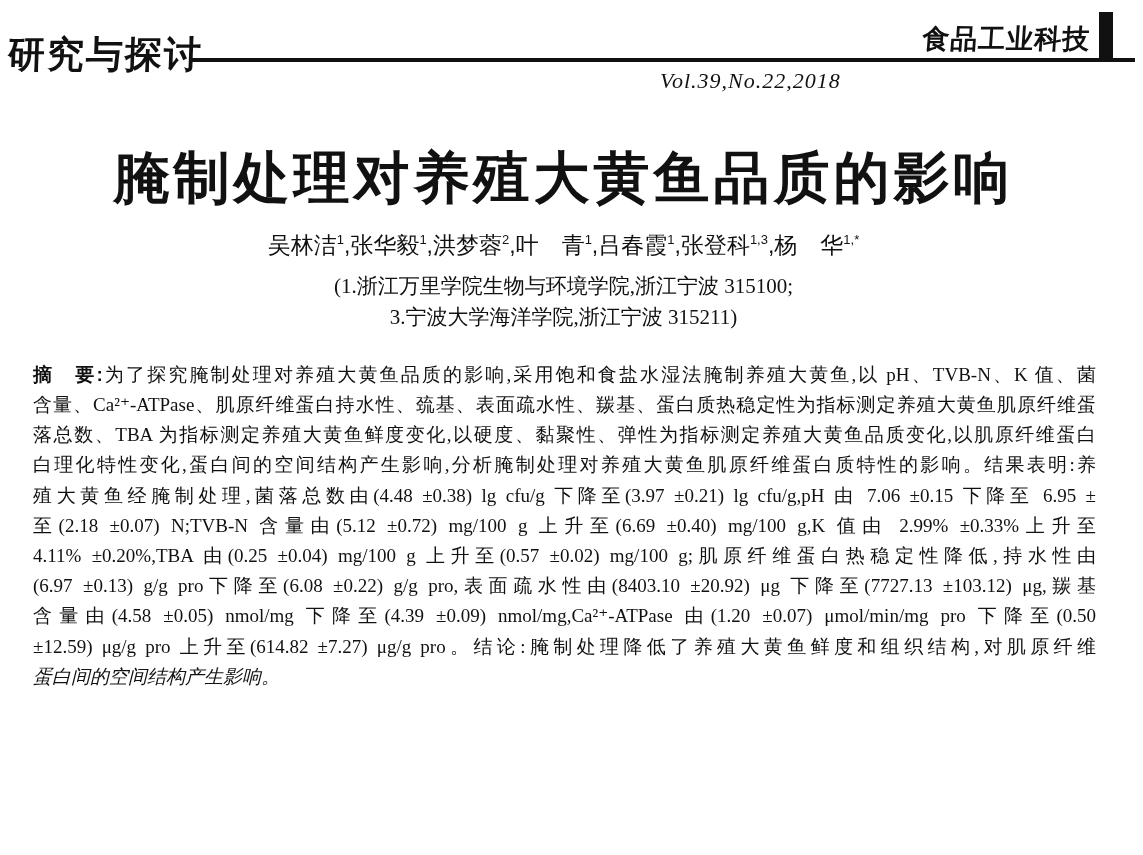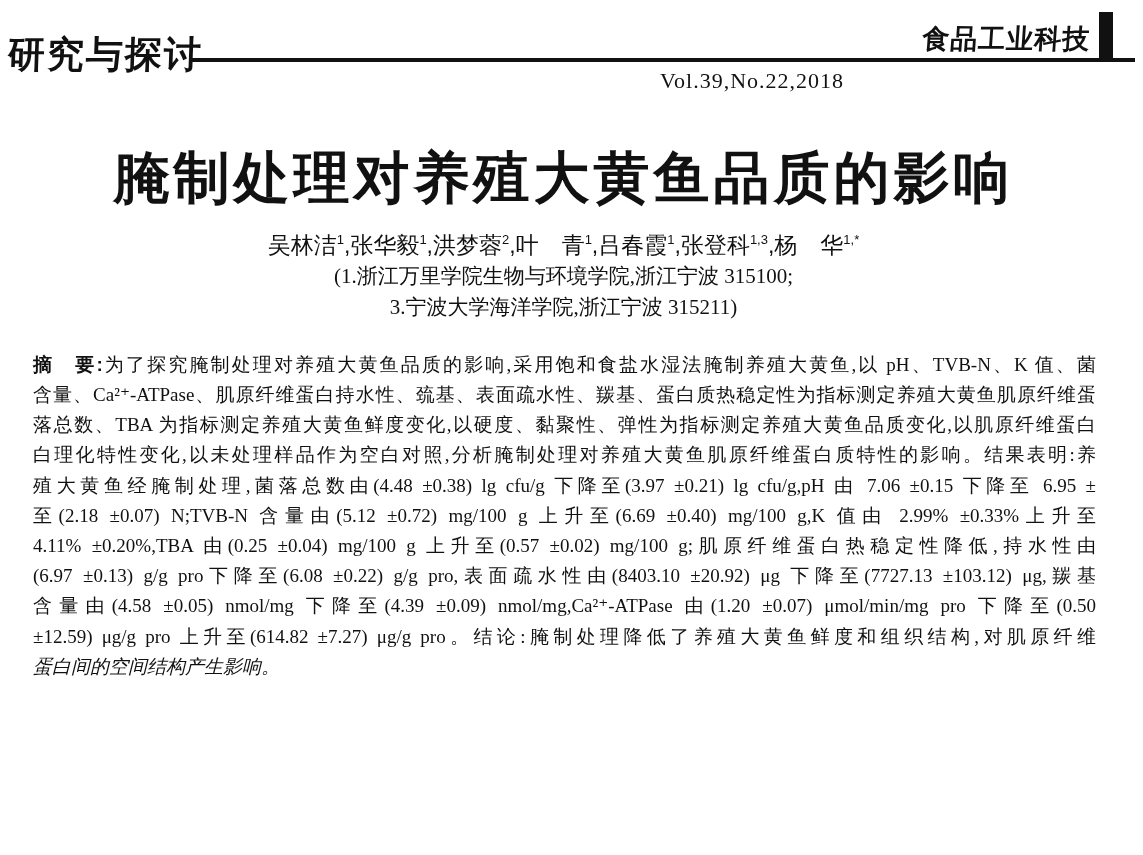--- a/index.html
+++ b/index.html
@@ -43,39 +43,41 @@
     border-bottom:3px solid var(--ink);
     padding:0 6px 4px 10px;
     transform:skewX(-4deg);
   }
   .journal-bar{
     width:14px;height:50px;background:var(--ink);margin-left:3px;
   }
   .issue-info{
     position:absolute;left:660px;top:68px;
     font-family:var(--serif);
+    font-style:italic;
     font-size:22px;letter-spacing:1px;
   }
   
   .content{padding:142px 16px 0 0;}
   .page-title{
     text-align:center;
     font-family:var(--serif);
     font-weight:bold;
     font-size:56px;line-height:1.3;
     letter-spacing:4px;
   }
   .author-line{
     margin-top:16px;
     text-align:center;
     font-family:var(--sans);
     font-size:23px;line-height:1.3;
   }
   .author-line sup{font-size:13px;line-height:0;}
   .affiliation-list{
+    margin-top:10px;
     text-align:center;
     font-family:var(--serif);
     font-size:21px;line-height:31px;
   }
   
   .abstract{
     margin:27px 31px 0 33px;
     font-family:var(--serif);
     font-size:19px;
     line-height:30.2px;
@@ -120,21 +122,21 @@
 
     <div class="affiliation-list">
         <div>(1.浙江万里学院生物与环境学院,浙江宁波 315100;</div>
         <div>3.宁波大学海洋学院,浙江宁波 315211)</div>
       </div>
 
     <div class="abstract">
         <div class="abs-line"><span class="abstract-label">摘　要:</span>为了探究腌制处理对养殖大黄鱼品质的影响,采用饱和食盐水湿法腌制养殖大黄鱼,以 pH、TVB-N、K 值、菌</div>
         <div class="abs-line">含量、Ca²⁺-ATPase、肌原纤维蛋白持水性、巯基、表面疏水性、羰基、蛋白质热稳定性为指标测定养殖大黄鱼肌原纤维蛋</div>
         <div class="abs-line">落总数、TBA 为指标测定养殖大黄鱼鲜度变化,以硬度、黏聚性、弹性为指标测定养殖大黄鱼品质变化,以肌原纤维蛋白</div>
-        <div class="abs-line">白理化特性变化,以未处理样品作为空白对照,分析腌制处理对养殖大黄鱼肌原纤维蛋白质特性的影响。结果表明:养</div>
+        <div class="abs-line">白理化特性变化,蛋白间的空间结构产生影响,分析腌制处理对养殖大黄鱼肌原纤维蛋白质特性的影响。结果表明:养</div>
         <div class="abs-line">殖大黄鱼经腌制处理,菌落总数由(4.48 ±0.38) lg cfu/g 下降至(3.97 ±0.21) lg cfu/g,pH 由 7.06 ±0.15 下降至 6.95 ±</div>
         <div class="abs-line">至(2.18 ±0.07) N;TVB-N 含量由(5.12 ±0.72) mg/100 g 上升至(6.69 ±0.40) mg/100 g,K 值由 2.99% ±0.33%上升至</div>
         <div class="abs-line">4.11% ±0.20%,TBA 由(0.25 ±0.04) mg/100 g 上升至(0.57 ±0.02) mg/100 g;肌原纤维蛋白热稳定性降低,持水性由</div>
         <div class="abs-line">(6.97 ±0.13) g/g pro下降至(6.08 ±0.22) g/g pro,表面疏水性由(8403.10 ±20.92) μg 下降至(7727.13 ±103.12) μg,羰基</div>
         <div class="abs-line">含量由(4.58 ±0.05) nmol/mg 下降至(4.39 ±0.09) nmol/mg,Ca²⁺-ATPase 由(1.20 ±0.07) μmol/min/mg pro 下降至(0.50</div>
         <div class="abs-line">±12.59) μg/g pro 上升至(614.82 ±7.27) μg/g pro。结论:腌制处理降低了养殖大黄鱼鲜度和组织结构,对肌原纤维</div>
         <div class="abs-line short">蛋白间的空间结构产生影响。</div>
       </div>
 
   </div>

